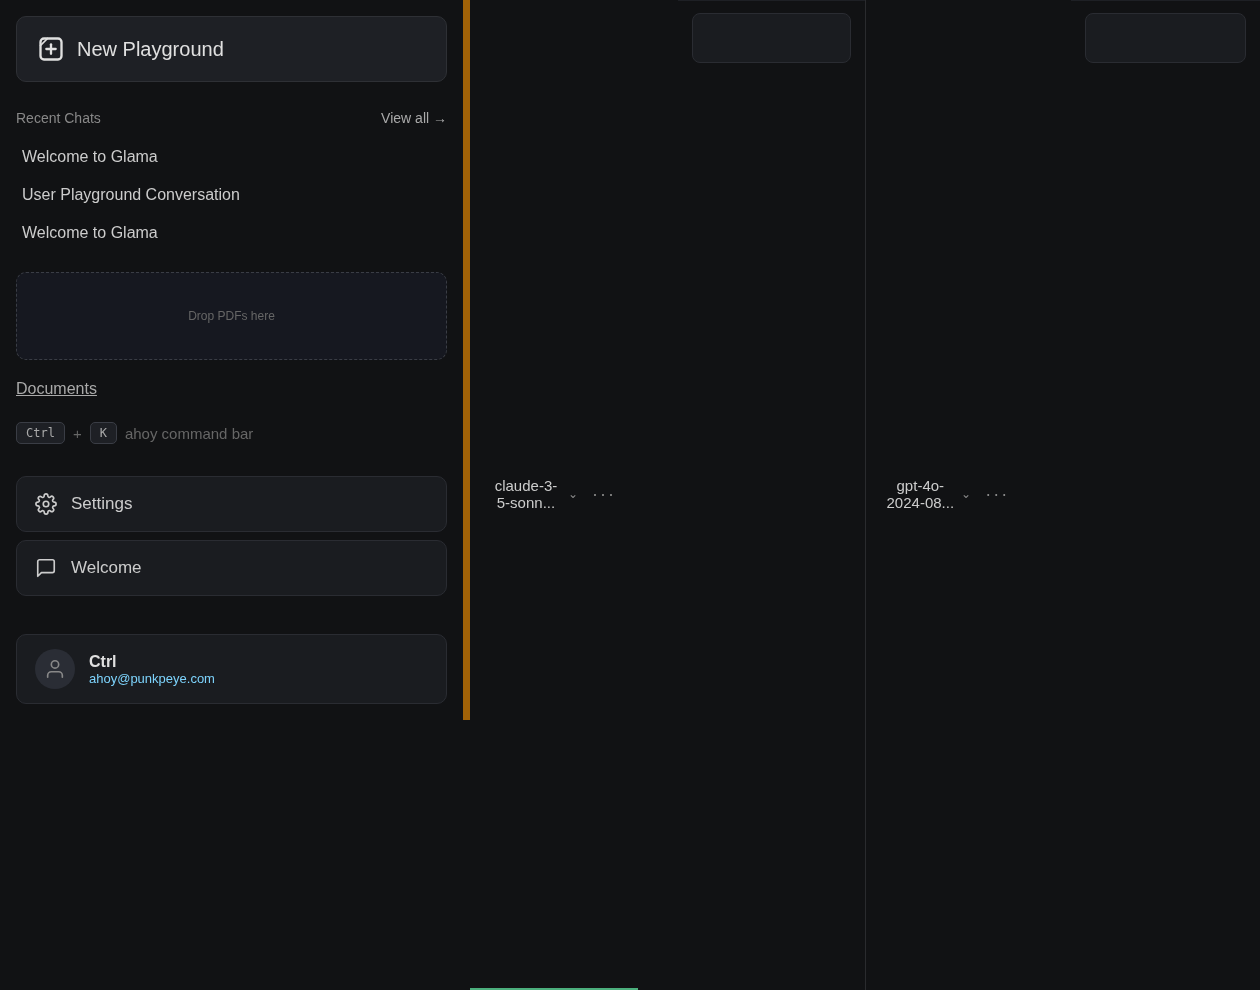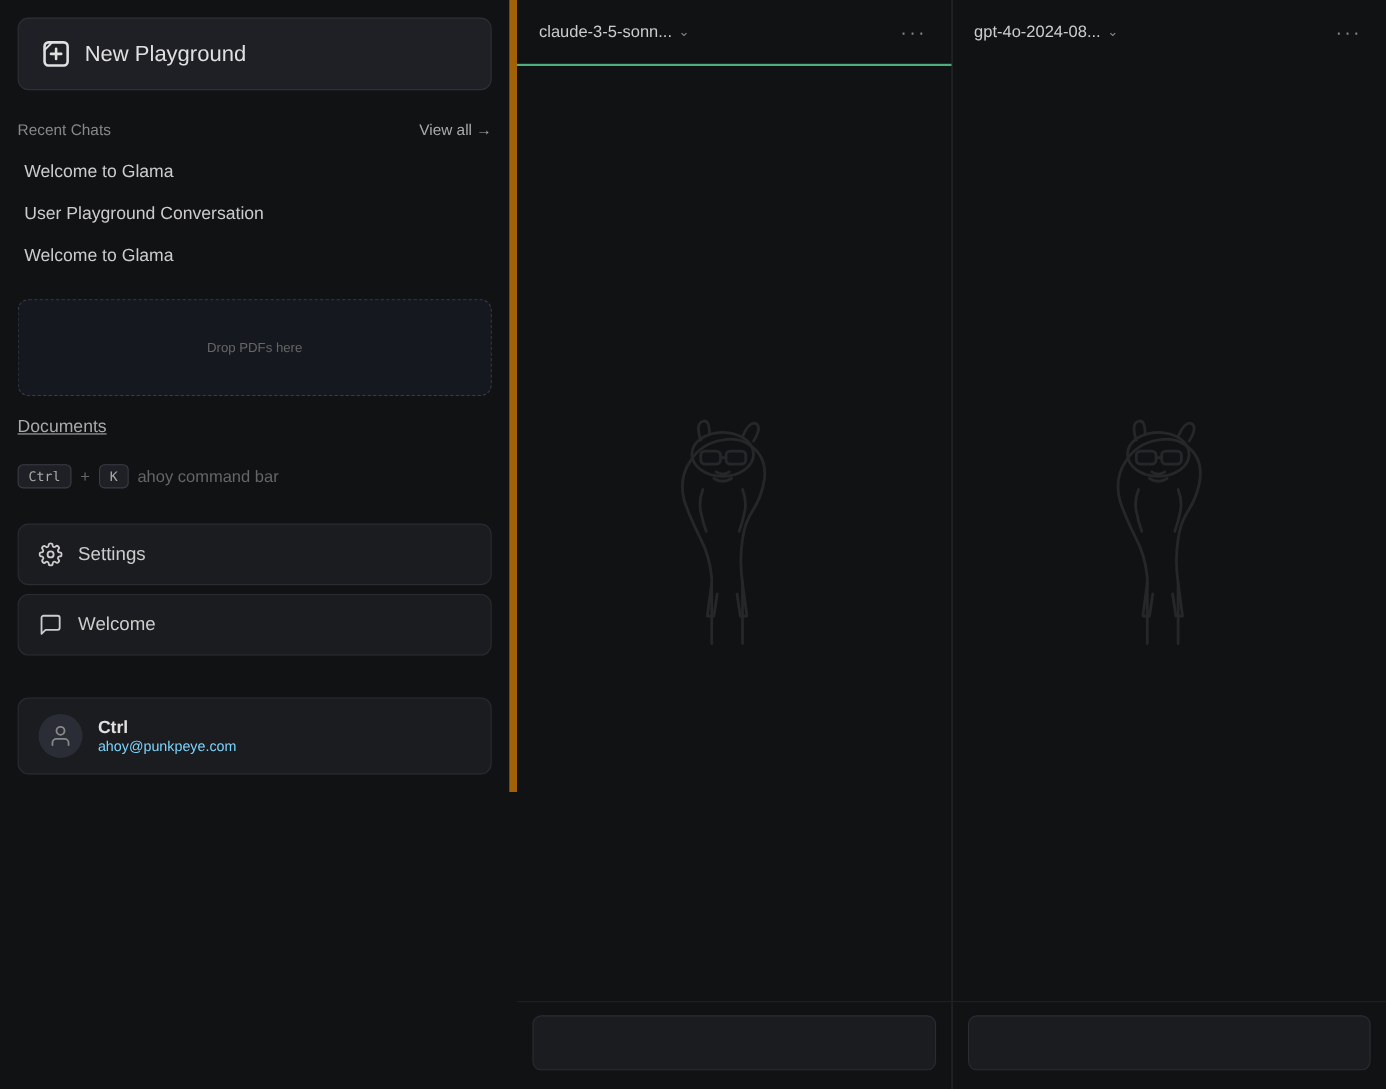--- a/index.html
+++ b/index.html
@@ -172,21 +172,21 @@
     .main-content {
       flex: 1;
       display: flex;
       background: #111214;
       overflow: hidden;
     }
 
     .panel {
       flex: 1;
       display: flex;
-      flex-direction: column;
+      flex-direction: row;
       border-right: 1px solid #2a2b2e;
       min-width: 0;
     }
     .panel:last-child { border-right: none; }
 
     .panel-header {
       display: flex;
       align-items: center;
       justify-content: space-between;
       padding: 12px 14px;

